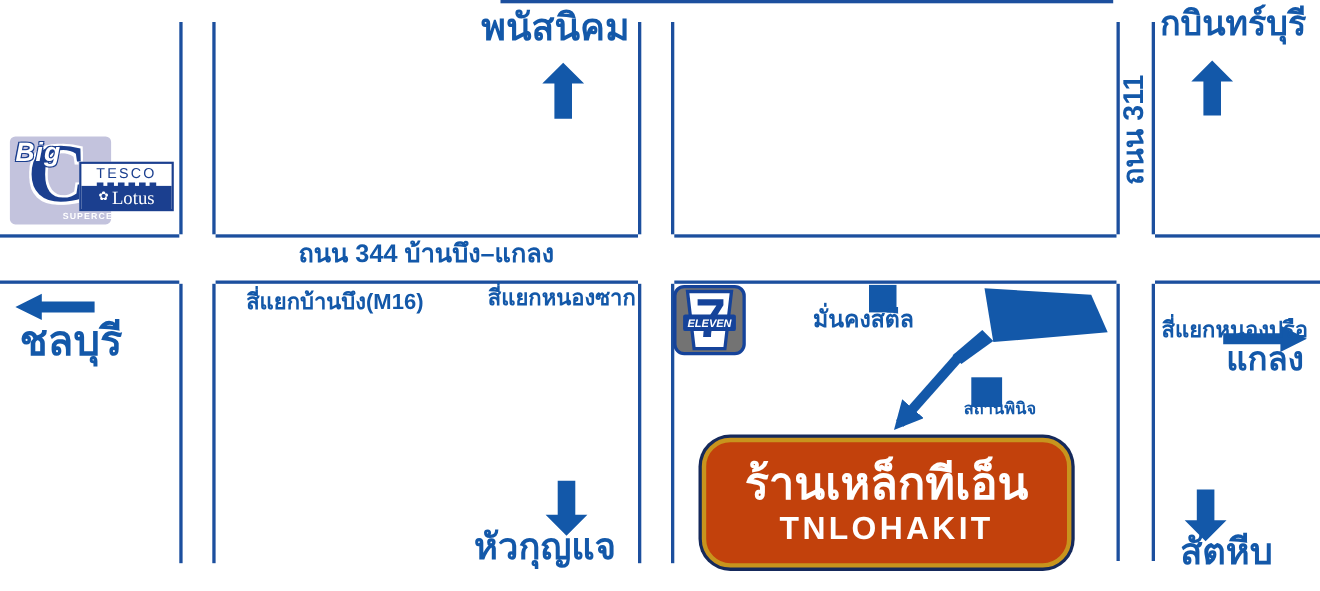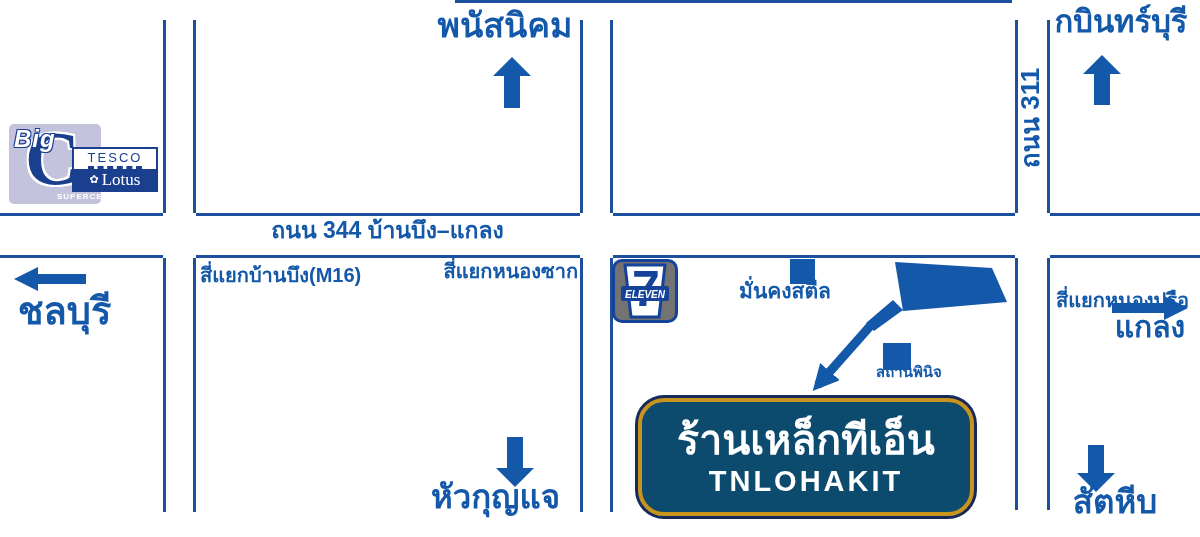--- a/index.html
+++ b/index.html
@@ -12,21 +12,21 @@
     position:absolute;color:#1358a9;font-weight:bold;white-space:nowrap;
     line-height:1.15;text-align:center;
   }
   .lbl.small{font-size:20px;}
   svg{position:absolute;left:0;top:0;}
   #overlay{pointer-events:none;}
   .shape{fill:#1358a9;}
   
   #dest-box{
     position:absolute;left:638px;top:398px;width:336px;height:118px;
-    background:#0c4a6e;border:4px solid #c8941d;border-radius:26px;
+    background:#c2410c;border:4px solid #c8941d;border-radius:26px;
     box-shadow:0 0 0 3px #15295b;
     display:flex;flex-direction:column;align-items:center;justify-content:center;
     box-sizing:border-box;
   }
   #dest-box .thai{color:#ffffff;font-size:41px;font-weight:bold;line-height:1.2;}
   #dest-box .eng{color:#ffffff;font-size:29px;font-weight:bold;letter-spacing:3px;line-height:1.1;}
   
   #bigc{
     position:absolute;left:9px;top:124px;width:92px;height:80px;
     background:#c3c3dd;border-radius:5px;
@@ -126,21 +126,21 @@
     <polygon class="shape" points="14,279 38,267 38,274 86,274 86,284 38,284 38,291"></polygon>
     <polygon class="shape" points="1188,308 1164,296 1164,303 1112,303 1112,313 1164,313 1164,320"></polygon>
     <polygon class="shape" points="515,487 496,468 507,468 507,437 523,437 523,468 534,468"></polygon>
     <polygon class="shape" points="1096,492 1077,473 1088,473 1088,445 1104,445 1104,473 1115,473"></polygon>
   </svg>
 
   <div class="lbl" style="left:420px;top:6px;width:170px;font-size:34px;">พนัสนิคม</div>
   <div class="lbl" style="left:1042px;top:4px;width:158px;font-size:31px;">กบินทร์บุรี</div>
   <div class="lbl rot311">ถนน 311</div>
   <div class="lbl" style="left:195px;top:217px;width:385px;font-size:23px;">ถนน 344 บ้านบึง–แกลง</div>
-  <div class="lbl small" style="left:200px;top:264px;width:185px;text-align:left;">สี่แยกบ้านบึง(M16)</div>
+  <div class="lbl small" style="left:200px;top:264px;width:185px;text-align:right;">สี่แยกบ้านบึง(M16)</div>
   <div class="lbl small" style="left:420px;top:260px;width:158px;text-align:right;">สี่แยกหนองซาก</div>
   <div class="lbl" style="left:17px;top:290px;width:95px;font-size:38px;">ชลบุรี</div>
   <div class="lbl small" style="left:722px;top:279px;width:126px;font-size:21px;">มั่นคงสตีล</div>
   <div class="lbl small" style="left:850px;top:363px;width:118px;font-size:15px;">สถานพินิจ</div>
   <div class="lbl small" style="left:1050px;top:262px;width:145px;margin-top:27px;">สี่แยกหนองปรือ</div>
   <div class="lbl" style="left:1105px;top:310px;width:90px;font-size:30px;">แกลง</div>
   <div class="lbl" style="left:408px;top:478px;width:175px;font-size:33px;">หัวกุญแจ</div>
   <div class="lbl" style="left:1045px;top:483px;width:140px;font-size:33px;">สัตหีบ</div>
 
   <div id="dest-box">

